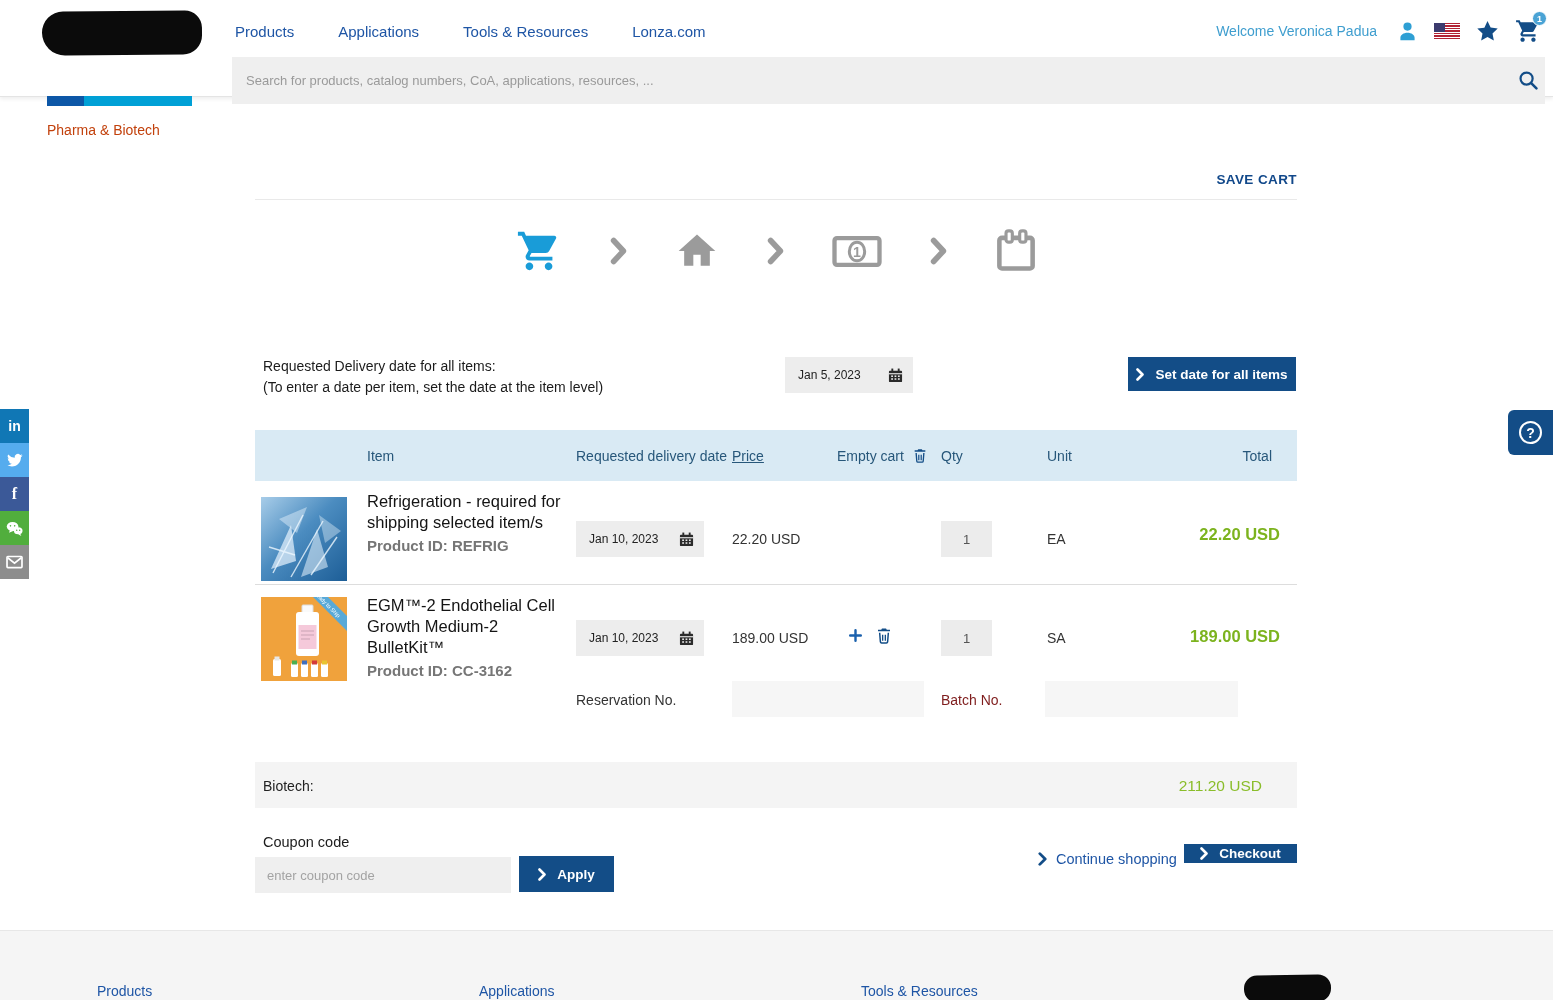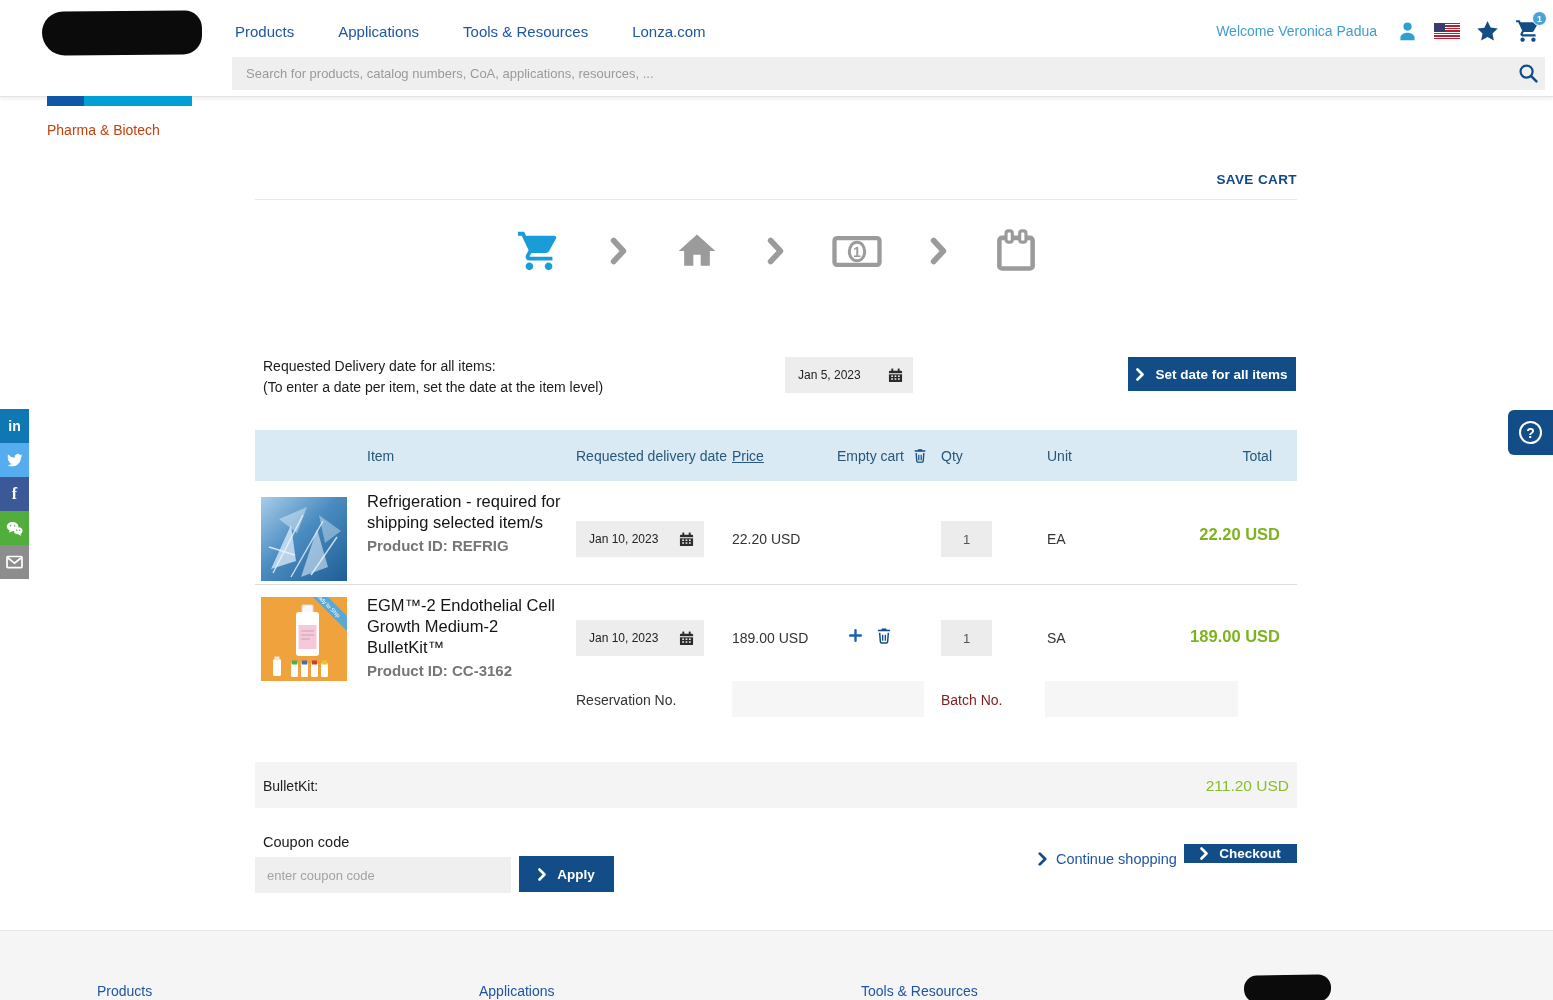--- a/index.html
+++ b/index.html
@@ -15,21 +15,21 @@
   .main-nav span { font-size: 15px; color: #1e55a5; cursor: pointer; white-space: nowrap; }
   .account-row { position: absolute; right: 12px; top: 18px; display: flex; align-items: center; gap: 15px; }
   .welcome { font-size: 14px; color: #3f9ecf; cursor: pointer; margin-right: 4px; }
   .icon-btn { display: flex; align-items: center; justify-content: center; cursor: pointer; position: relative; }
   .flag { width: 26px; height: 16px; position: relative; cursor: pointer;
           background: repeating-linear-gradient(#b22234 0 1.25px, #fff 1.25px 2.5px); }
   .flag::after { content: ""; position: absolute; left: 0; top: 0; width: 11px; height: 8.75px; background: #3c3b6e; }
   .cart-badge { position: absolute; top: -7px; right: -6px; width: 15px; height: 15px; background: #4aa3d5;
                 border-radius: 50%; color: #fff; font-size: 9px; font-weight: bold; display: flex;
                 align-items: center; justify-content: center; border: 1px solid #fff; }
-  .search-bar { position: absolute; left: 232px; top: 57px; width: 1313px; height: 33px; background: #efefef;
+  .search-bar { position: absolute; left: 232px; top: 57px; width: 1313px; height: 47px; background: #efefef;
                 display: flex; align-items: center; }
   .search-bar input { flex: 1; height: 100%; border: none; background: transparent; outline: none;
                       padding: 0 14px; font-size: 13px; color: #555; font-family: "Liberation Sans", sans-serif; }
   .search-bar input::placeholder { color: #9a9a9a; }
   .search-glass { width: 34px; height: 33px; display: flex; align-items: center; justify-content: center; cursor: pointer; }
 
   
   .colorbar { position: absolute; left: 47px; top: 96px; width: 145px; height: 10px; display: flex; z-index: 6; }
   .colorbar .dark { width: 37px; height: 100%; background: #0d57a7; }
   .colorbar .light { flex: 1; height: 100%; background: #00a0d6; }
@@ -88,21 +88,21 @@
   .resv-label { position: absolute; left: 321px; top: 107px; font-size: 14px; color: #333; }
   .resv-input { position: absolute; left: 477px; top: 96px; width: 192px; height: 36px; background: #f6f6f6;
                 border: none; padding: 0 10px; font-size: 13px; font-family: "Liberation Sans", sans-serif; }
   .batch-label { position: absolute; left: 686px; top: 107px; font-size: 14px; color: #7f1d1d; }
   .batch-input { position: absolute; left: 790px; top: 96px; width: 193px; height: 36px; background: #f6f6f6;
                  border: none; padding: 0 10px; font-size: 13px; font-family: "Liberation Sans", sans-serif; }
 
   
   .subtotal { position: absolute; left: 255px; top: 762px; width: 1042px; height: 46px; background: #f4f4f4; }
   .subtotal .lbl { position: absolute; left: 8px; top: 16px; font-size: 14px; color: #222; }
-  .subtotal .val { position: absolute; right: 8px; top: 15px; font-size: 15.5px; color: #8abd2a; }
+  .subtotal .val { position: absolute; right: 35px; top: 15px; font-size: 15.5px; color: #8abd2a; }
   .coupon-label { position: absolute; left: 263px; top: 834px; font-size: 14.5px; color: #1b1b1b; }
   .coupon-input { position: absolute; left: 255px; top: 857px; width: 256px; height: 36px; background: #efefef;
                   border: none; padding: 0 12px; font-size: 13px; color: #444; font-family: "Liberation Sans", sans-serif; }
   .coupon-input::placeholder { color: #a3a3a3; }
   .btn-apply { position: absolute; left: 519px; top: 856px; width: 95px; height: 36px; }
   .continue { position: absolute; left: 1038px; top: 851px; display: flex; align-items: center; gap: 9px;
               cursor: pointer; font-size: 14.5px; color: #1e55a5; }
   .btn-checkout { position: absolute; left: 1184px; top: 844px; width: 113px; height: 19px; }
 
   
@@ -385,21 +385,21 @@
     <input class="qty-input" value="1" style="">
     <div class="p-unit">SA</div>
     <div class="p-total">189.00 USD</div>
     <div class="resv-label">Reservation No.</div>
     <input class="resv-input" style="">
     <div class="batch-label">Batch No.</div>
     <input class="batch-input" style="">
   </div>
 
   <div class="subtotal">
-    <span class="lbl">BulletKit:</span>
+    <span class="lbl">Biotech:</span>
     <span class="val">211.20 USD</span>
   </div>
 
   <div class="coupon-label">Coupon code</div>
   <input class="coupon-input" placeholder="enter coupon code" style="">
   <button class="btn btn-apply">
     <svg width="8" height="13" viewBox="0 0 8 13">
         <path d="M1.5 1.5 L6.5 6.5 L1.5 11.5" fill="none" stroke="#fff" stroke-width="2.6" stroke-linecap="round" stroke-linejoin="round"></path>
       </svg>
     <span>Apply</span>

